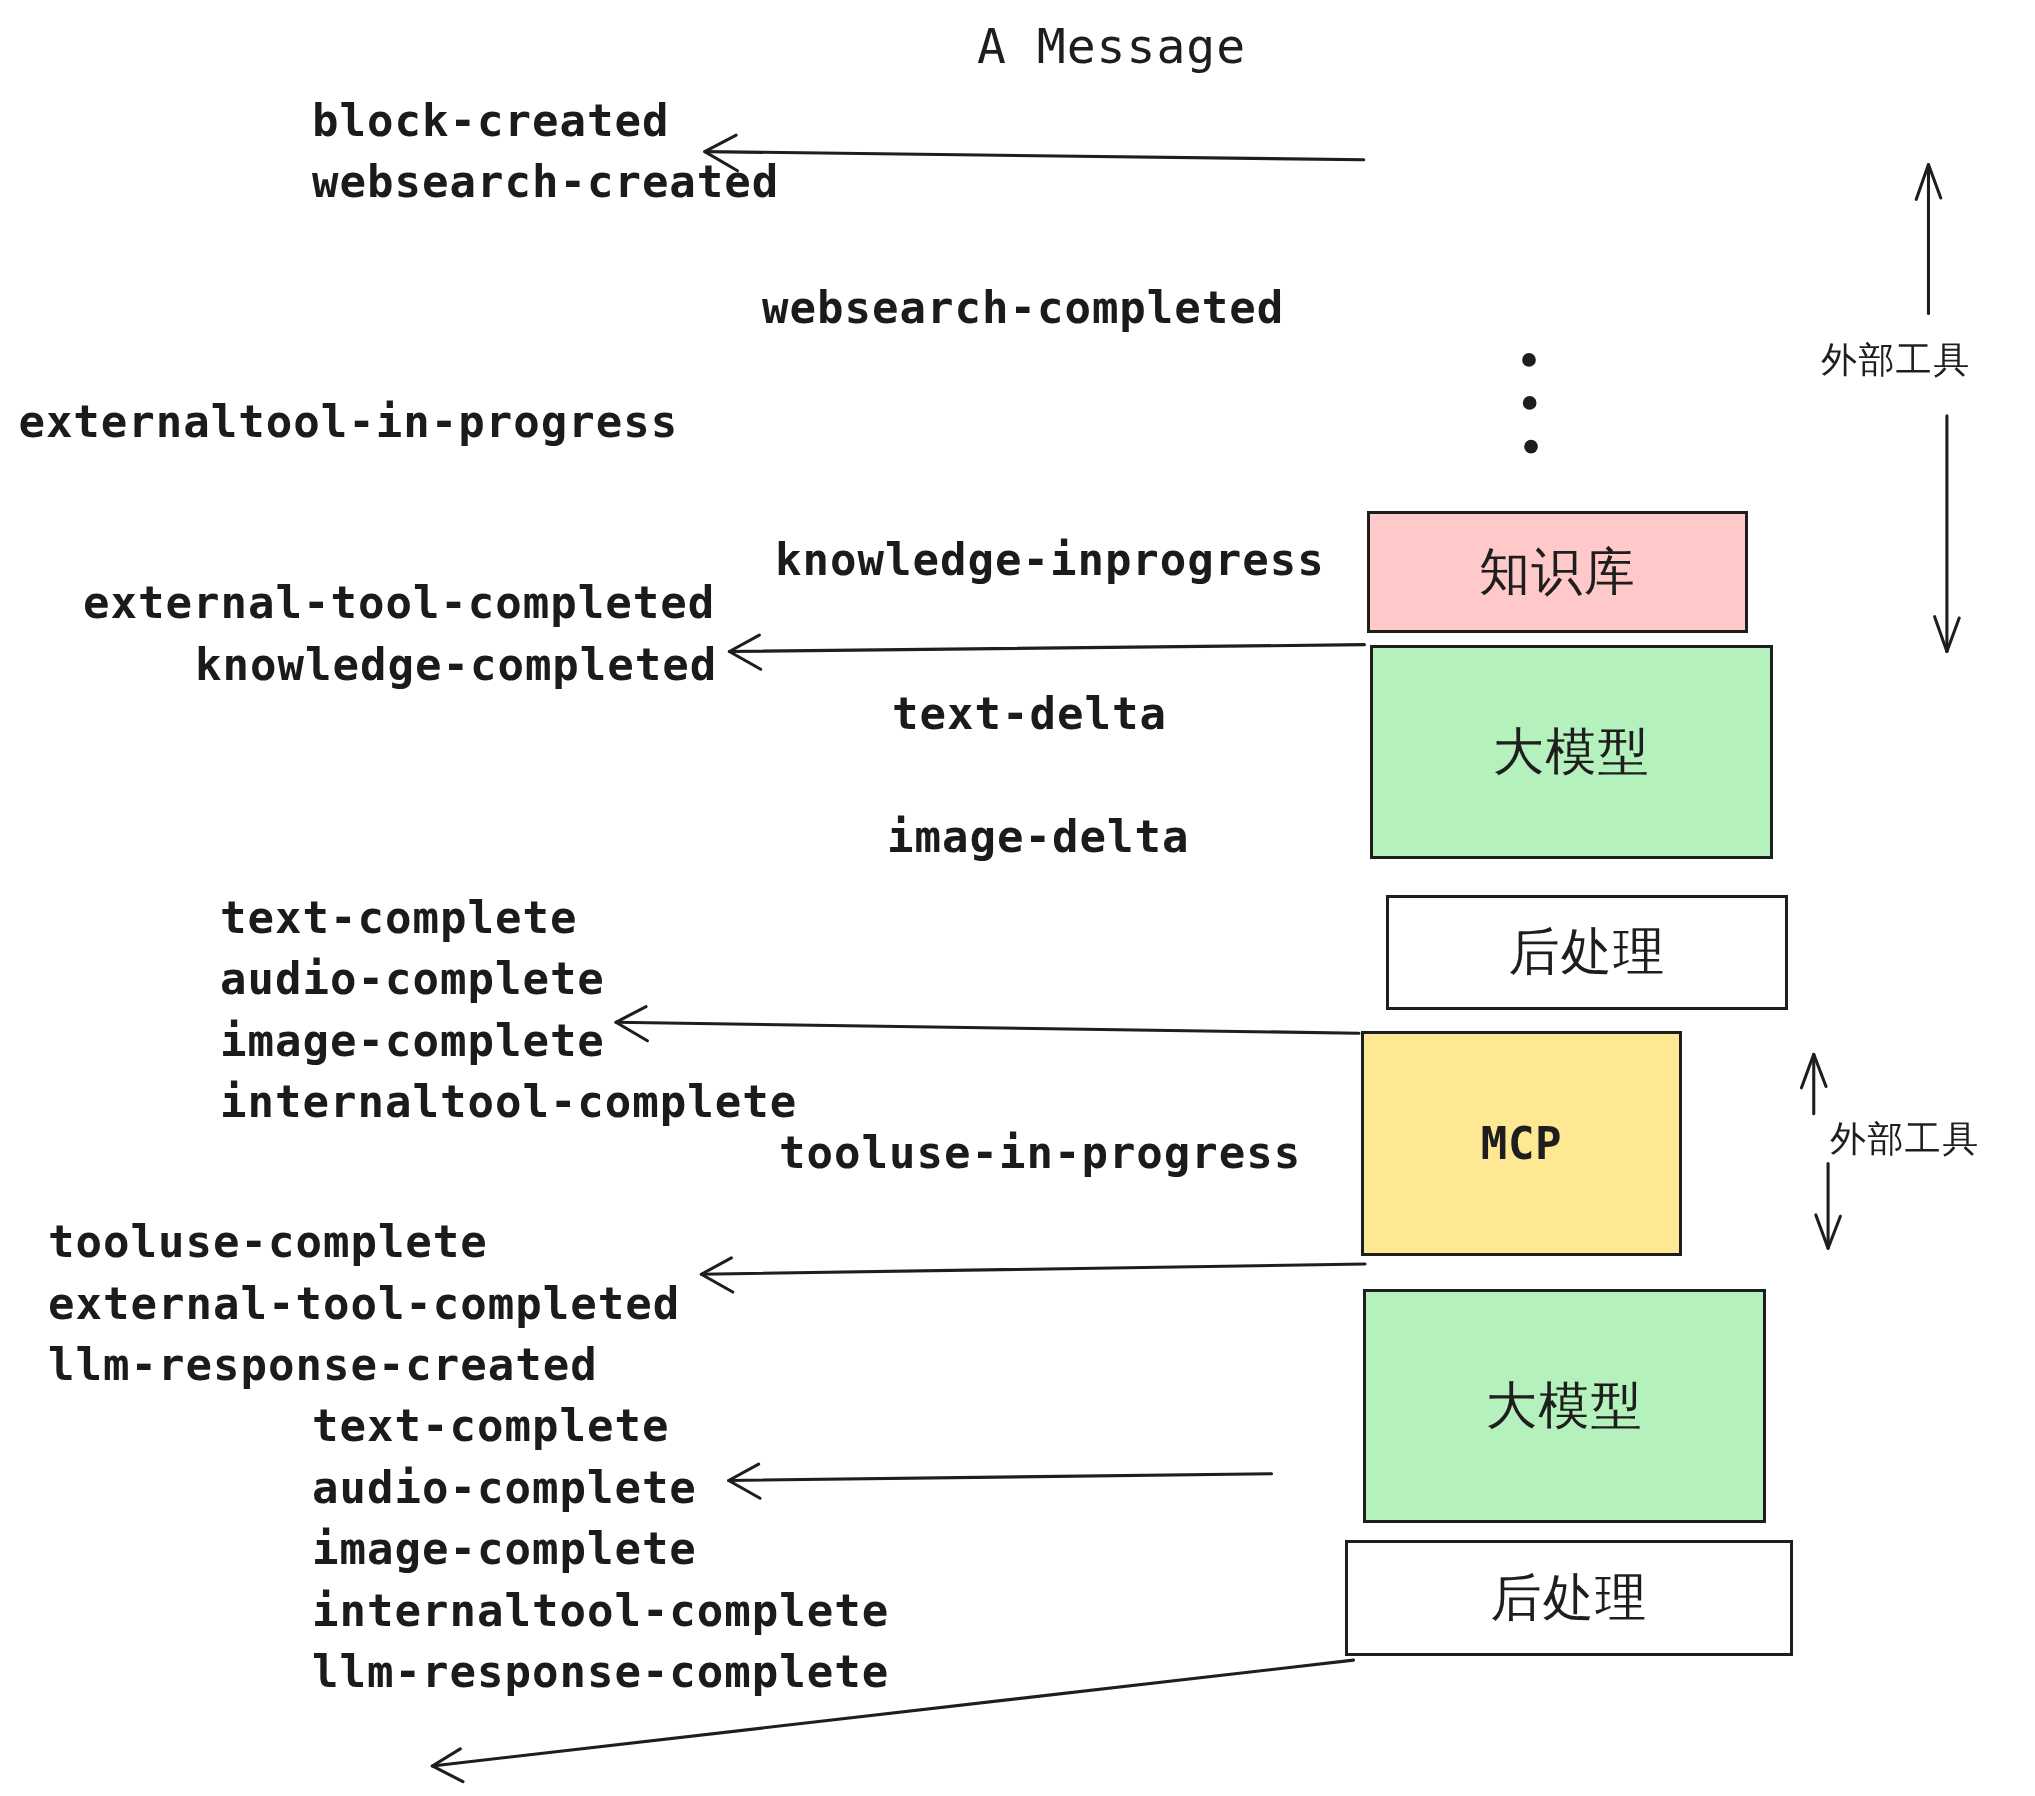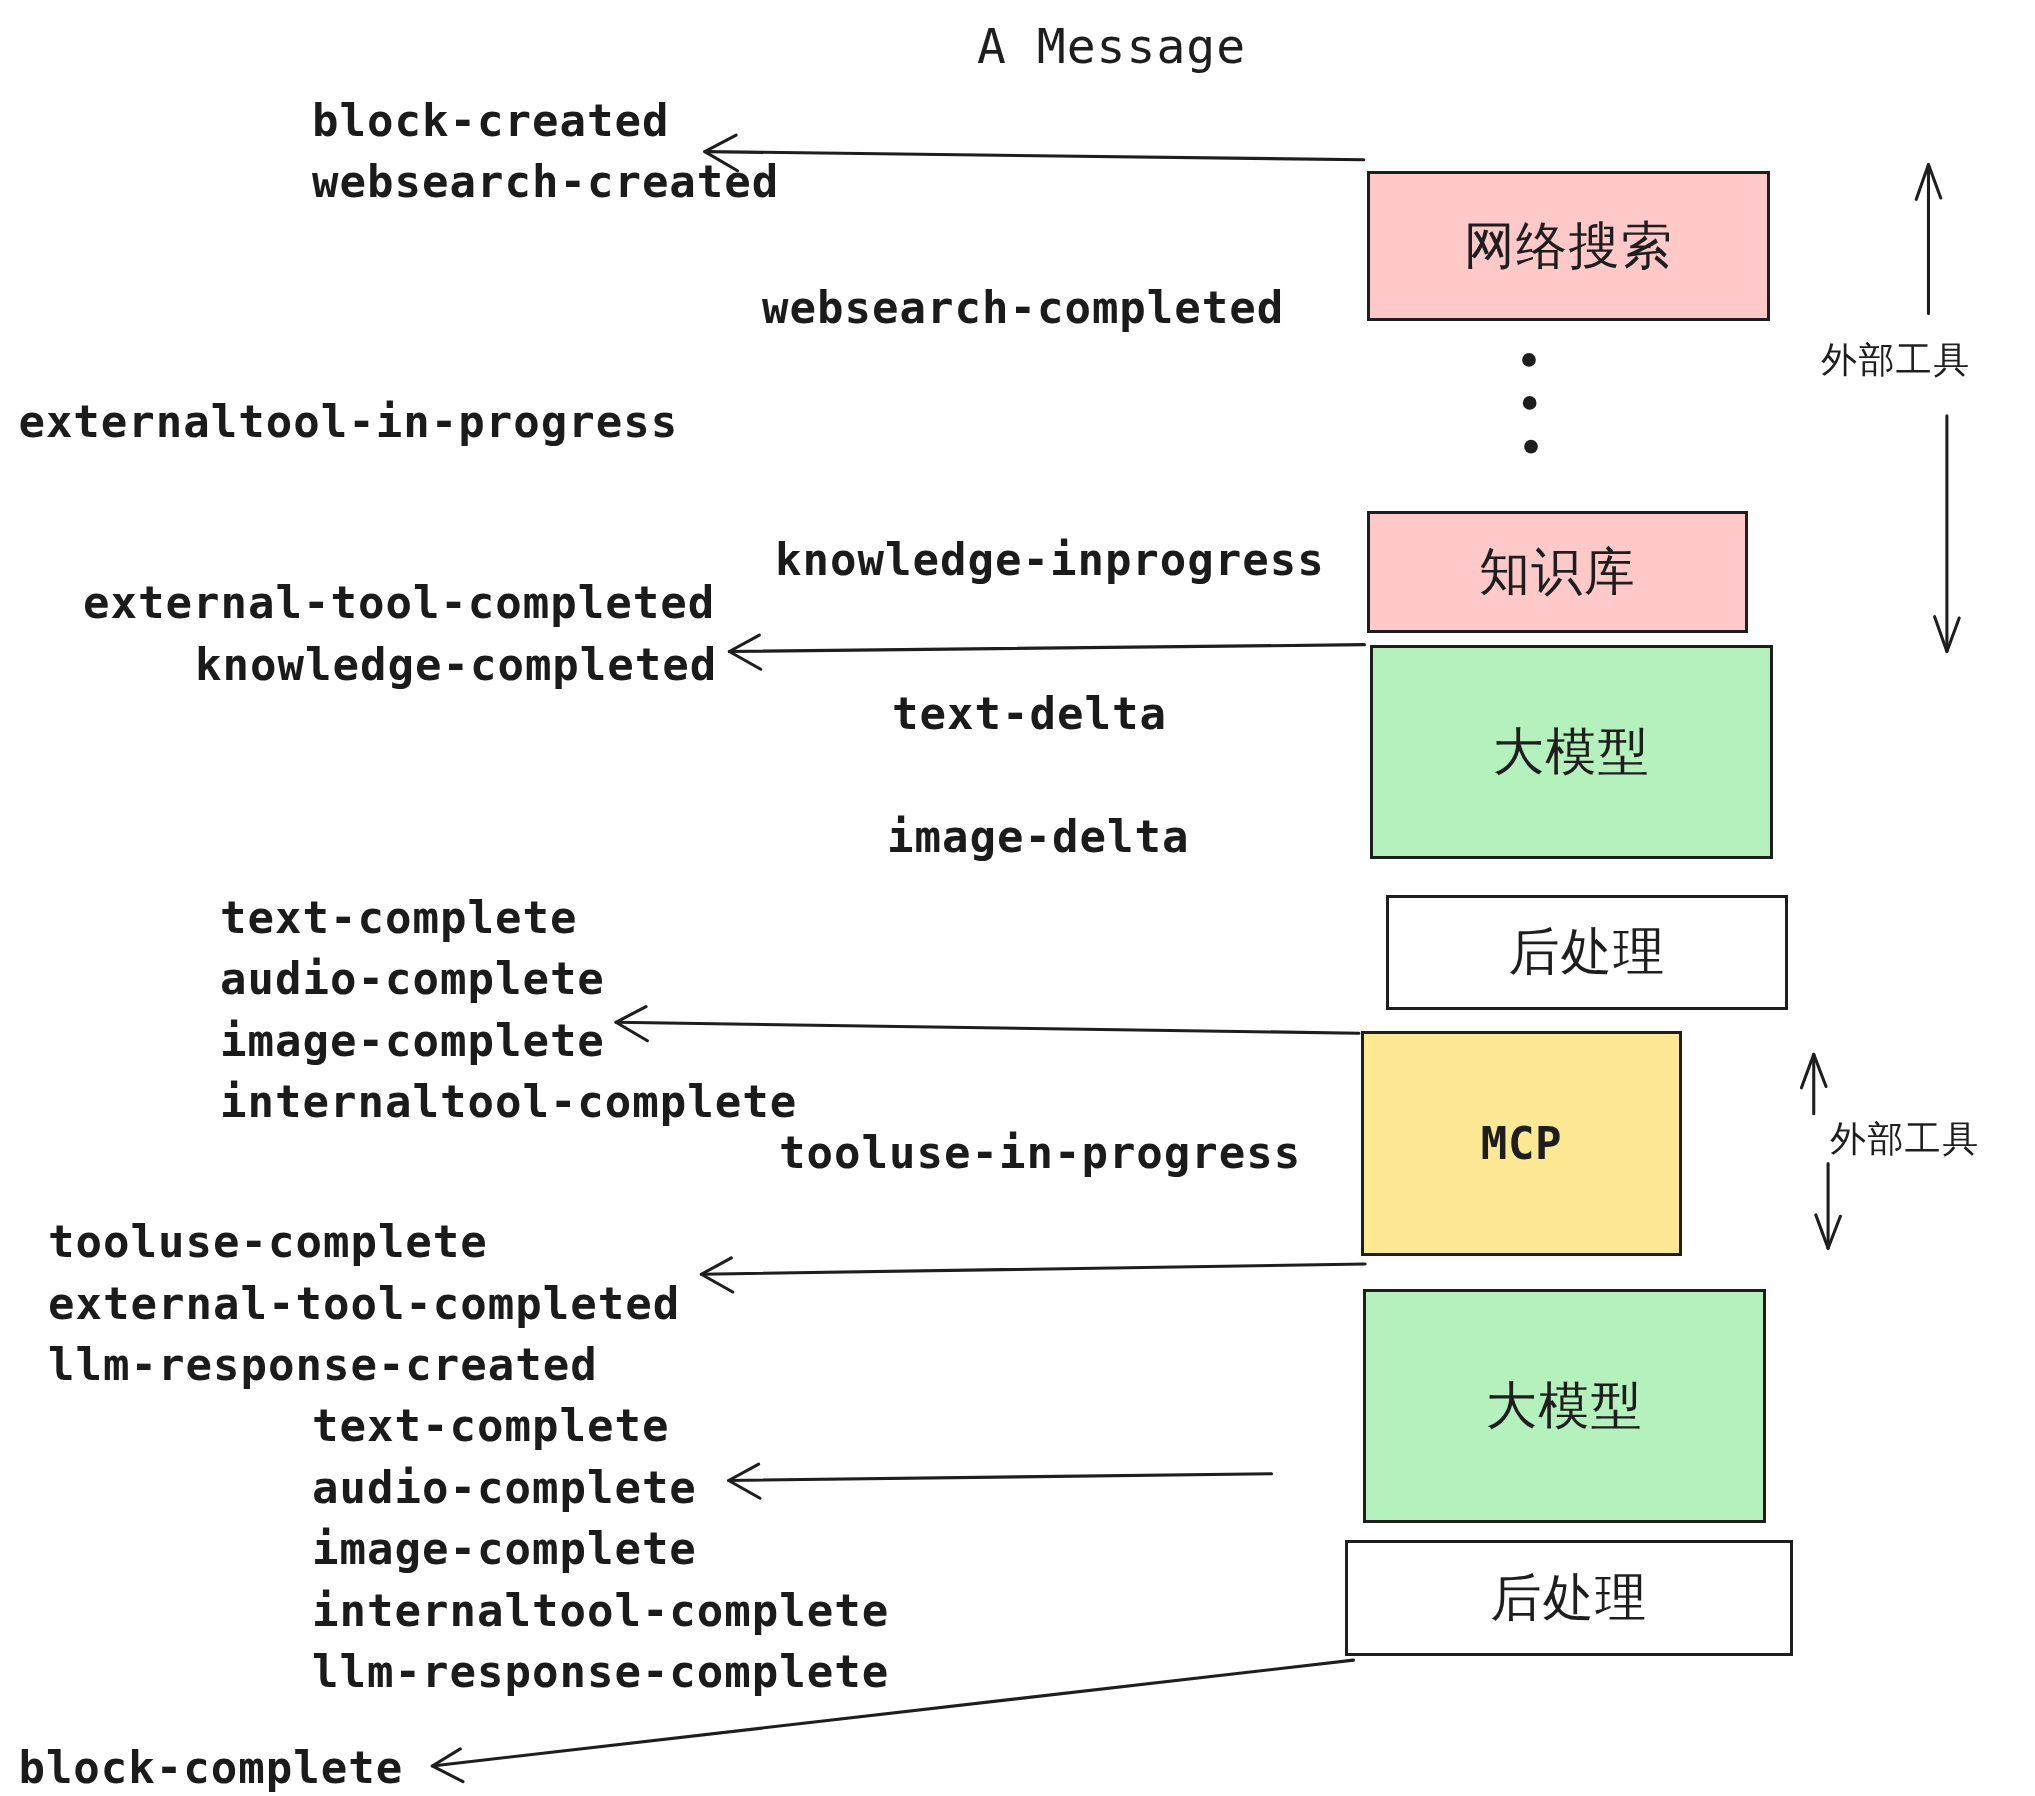--- a/index.html
+++ b/index.html
@@ -162,25 +162,21 @@
   <div class="ev" style="left:220px;  top:1103px;">internaltool-complete</div>
   <div class="ev" style="left:779px; top:1154px;">tooluse-in-progress</div>
   <div class="ev" style="left:48px;   top:1243px;">tooluse-complete</div>
   <div class="ev" style="left:48px;   top:1305px;">external-tool-completed</div>
   <div class="ev" style="left:48px;   top:1366px;">llm-response-created</div>
   <div class="ev" style="left:312px;  top:1427px;">text-complete</div>
   <div class="ev" style="left:312px;  top:1489px;">audio-complete</div>
   <div class="ev" style="left:312px;  top:1550px;">image-complete</div>
   <div class="ev" style="left:312px;  top:1612px;">internaltool-complete</div>
   <div class="ev" style="left:312px;  top:1673px;">llm-response-complete</div>
-  <div class="ev" style="left:18.4px;   top:1769px;">block-complete</div>
 
-  <div class="box pink" style="left:1367px; top:171px;  width:403px; height:150px;">
-    <span>网络搜索</span>
-  </div>
   <div class="box pink" style="left:1367px; top:511px;  width:381px; height:122px;">
     <span>知识库</span>
   </div>
   <div class="box green" style="left:1370px; top:645px;  width:403px; height:214px;">
     <span>大模型</span>
   </div>
   <div class="box white" style="left:1386px; top:895px; width:402px; height:115px;">
     <span>后处理</span>
   </div>
   <div class="box yellow" style="left:1361px; top:1031px; width:321px; height:225px;">

